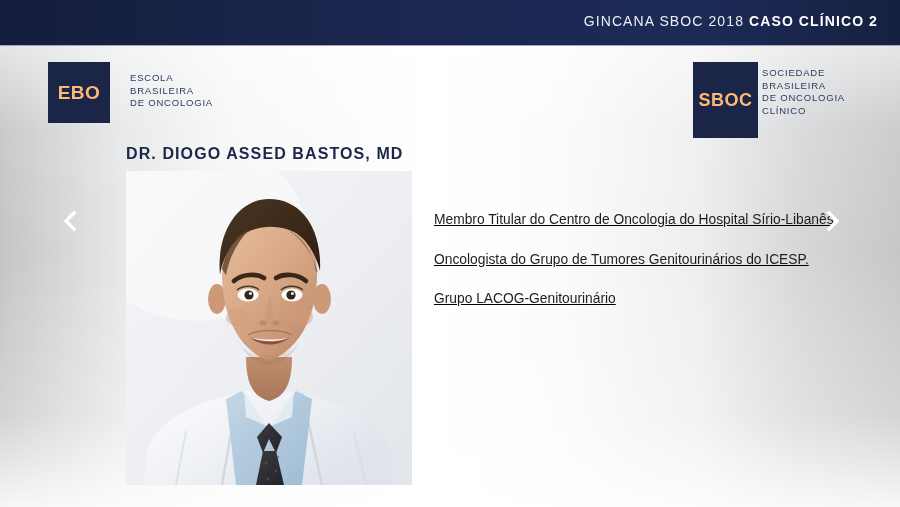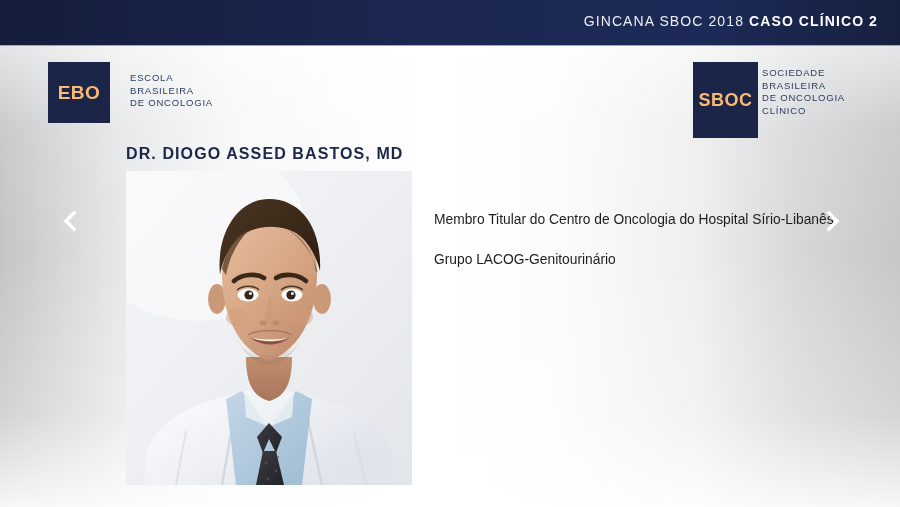--- a/index.html
+++ b/index.html
@@ -109,20 +109,21 @@
     overflow: hidden;
     background: #f2f3f5;
   }
   .photo-canvas { position: absolute; inset: 0; }
 
   
   .bio {
     position: absolute;
     left: 434px; top: 209px;
     width: 400px;
+    text-decoration: underline;
   }
   .bio p {
     color: #1d1d1d;
     font-size: 13.8px;
     line-height: 21.5px;
     margin-bottom: 18px;
   }
   .bio p:last-child { margin-bottom: 0; }
 
   
@@ -269,20 +270,21 @@
       <ellipse cx="176" cy="146" rx="11" ry="9" fill="#d39b78" opacity="0.45"></ellipse>
       <path d="M120 176 C128 188 158 188 167 176 C158 190 130 190 120 176 Z" fill="#b9896a" opacity="0.35"></path>
 
       <path d="M108 150 C110 176 124 192 143 194 C162 192 176 176 178 150
                C176 178 162 186 143 188 C124 186 110 178 108 150 Z" fill="#8a6750" opacity="0.18"></path>
     </svg>
   </div>
 
   <div class="bio">
     <p>Membro Titular do Centro de Oncologia do Hospital Sírio-Libanês</p>
+    <p>Oncologista do Grupo de Tumores Genitourinários do ICESP.</p>
     <p>Grupo LACOG-Genitourinário</p>
   </div>
 
   <div class="nav-arrow" id="nav-prev">
     <svg width="30" height="30" viewBox="0 0 30 30">
       <path d="M19 7 L11 15 L19 23" stroke="#ffffff" stroke-width="3.4" fill="none" stroke-linecap="square" stroke-linejoin="miter"></path>
     </svg>
   </div>
 
   <div class="nav-arrow" id="nav-next">

